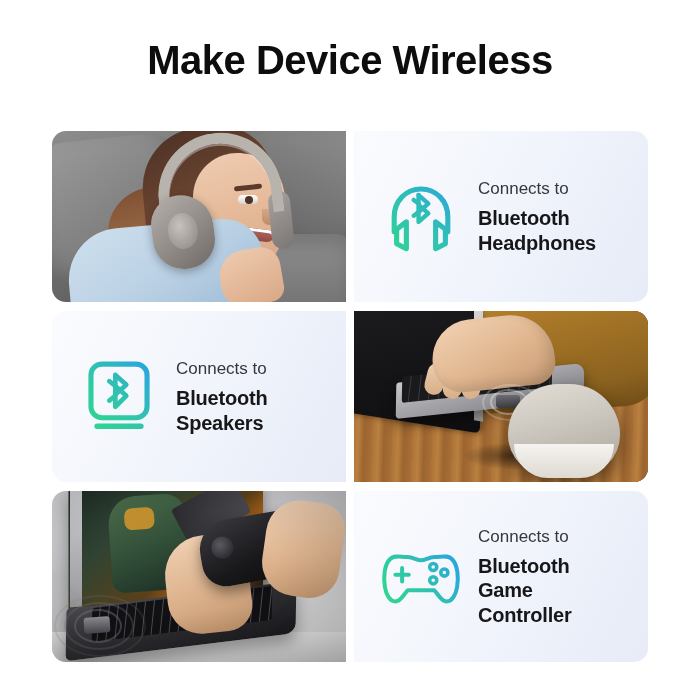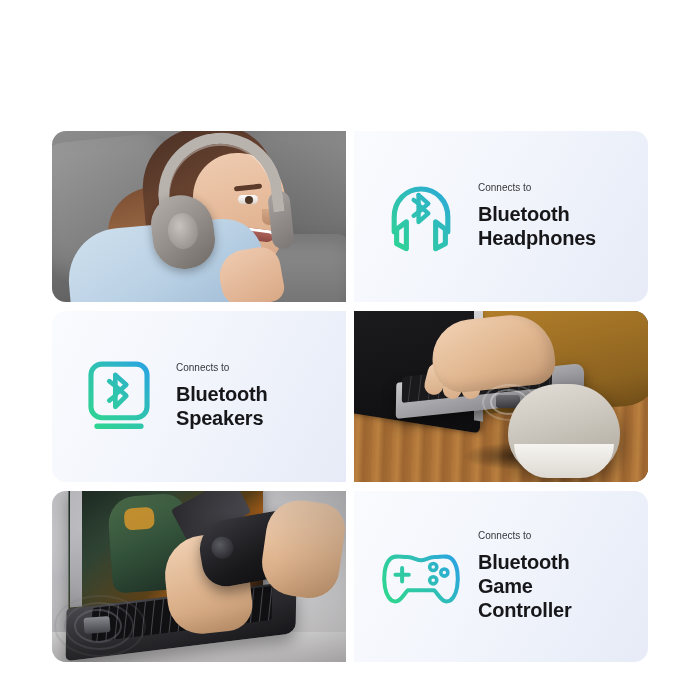--- a/index.html
+++ b/index.html
@@ -55,21 +55,21 @@
     align-items: center;
     padding-left: 26px;
   }
   .icon-wrap {
     width: 82px; height: 82px;
     flex: 0 0 82px;
     display:flex; align-items:center; justify-content:center;
   }
   .label-wrap { margin-left: 16px; }
   .connects {
-    font-size: 10px;
+    font-size: 17px;
     color: #37373b;
     line-height: 1.25;
     margin-bottom: 7px;
     white-space: nowrap;
   }
   .device {
     font-size: 20px;
     font-weight: bold;
     color: #17171a;
     line-height: 1.22;
@@ -243,20 +243,21 @@
   .ph3 .desk{position:absolute;left:0;bottom:-4px;width:100%;height:34px;
     background:linear-gradient(180deg,#efeeee,#dedcdc);}
   .ph3 .vign{position:absolute;inset:0;
     background: radial-gradient(ellipse 90% 80% at 40% 40%, rgba(0,0,0,0) 40%, rgba(0,0,0,.28) 100%);}
 </style>
 </head>
 <body>
 
 <div class="page">
 
+  <h1 class="page-title">Make Device Wireless</h1>
 
   <div class="grid">
 
     <div class="row row-1 r1">
 
       <div class="cell cell-left photo ph1">
         <div class="cushion-l"></div>
         <div class="cushion-r"></div>
         <div class="sofa-arm"></div>
         <div class="hair-back"></div>

